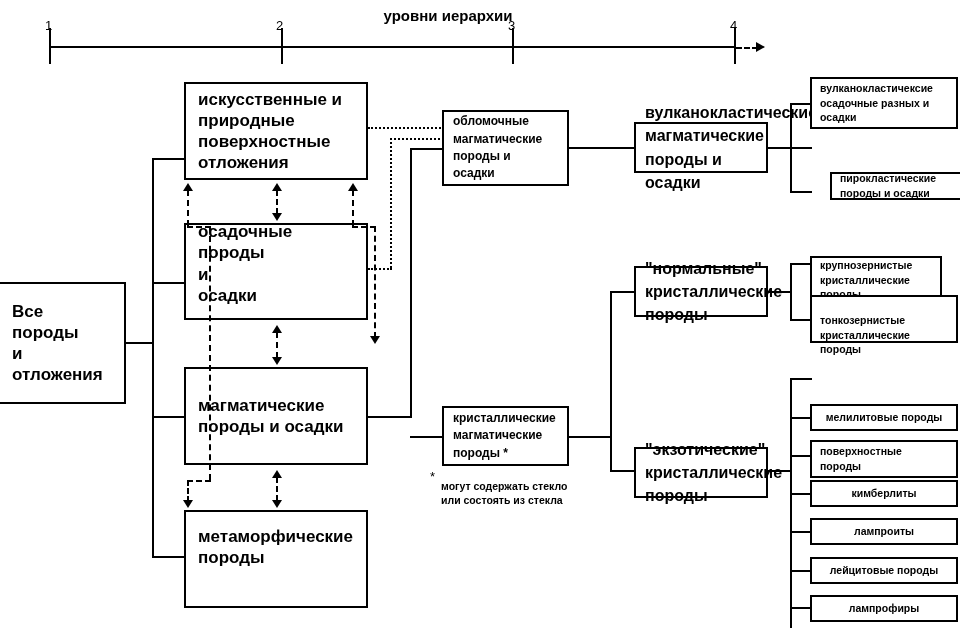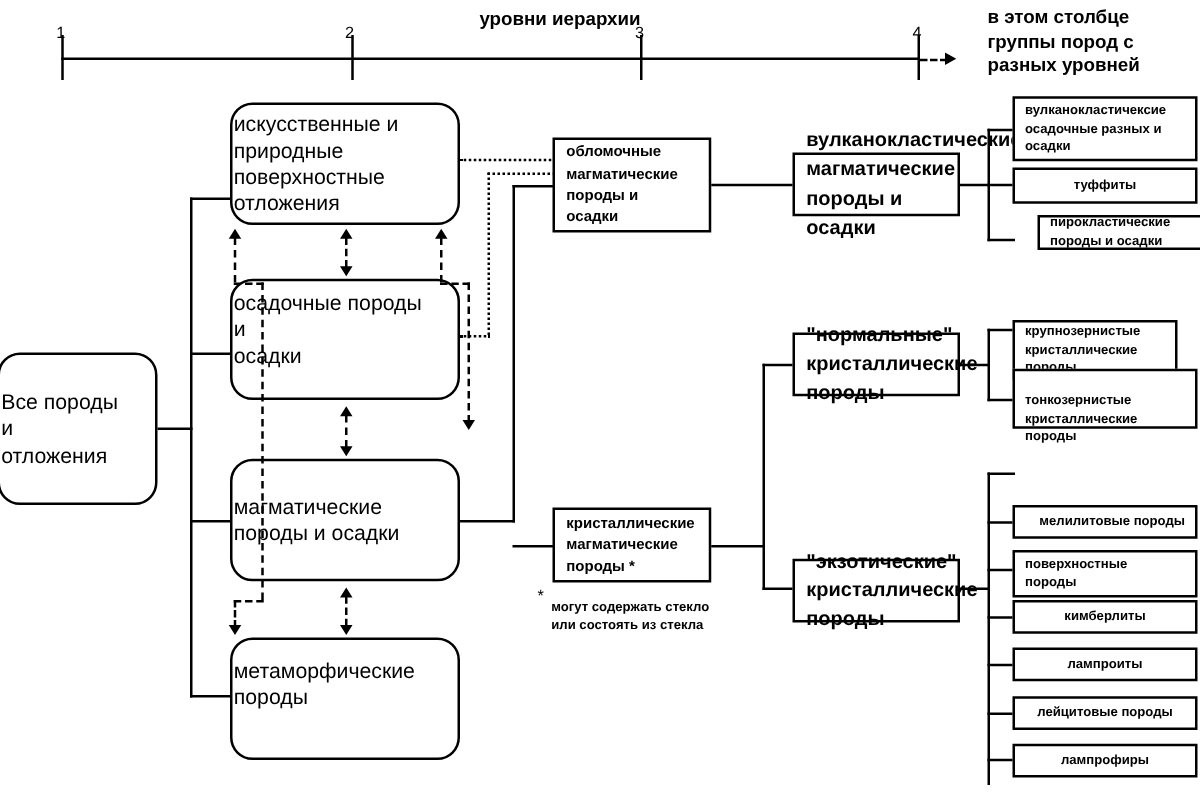--- a/index.html
+++ b/index.html
@@ -2,21 +2,21 @@
 <html><head>
 <meta charset="utf-8">
 <style>
   html,body{margin:0;padding:0;background:#ffffff;}
   body{font-family:"Liberation Sans","DejaVu Sans",sans-serif;}
   #stage{position:relative;width:960px;height:634px;background:#fff;overflow:hidden;}
   .box{position:absolute;border:2px solid #000;background:#fff;box-sizing:border-box;
        display:flex;align-items:center;color:#000;}
   .box .txt{display:block;width:100%;}
   
-  .lvl1, .lvl2{font-size:17px;font-weight:400;line-height:1.25;padding:0 1px;border-radius:18px;}
+  .lvl1, .lvl2{font-size:17px;font-weight:700;line-height:1.25;padding:0 12px;}
   .lvl1 .txt{text-align:left;}
   .lvl2 .txt{text-align:left;}
   
   .lvl3{font-size:12px;font-weight:700;line-height:1.45;padding:0 9px;}
   .lvl3 .txt{text-align:left;}
   
   .lvl4{font-size:16px;font-weight:700;line-height:1.45;padding:0 9px;}
   .lvl4 .txt{text-align:left;}
   
   .leaf{font-size:10.5px;font-weight:700;line-height:1.4;padding:0 8px;}
@@ -38,21 +38,20 @@
   .arrow-rt{border-top:5px solid transparent;border-bottom:5px solid transparent;border-left:9px solid #000;}
   .note{position:absolute;font-size:10.5px;font-weight:700;line-height:1.35;color:#000;}
   .star{position:absolute;font-size:13px;color:#000;}
 </style>
 </head>
 <body>
 
 <div id="stage">
 
   <div class="hdr" style="left:318px;top:6px;width:260px;text-align:center;">уровни иерархии</div>
-  <div class="hdr" style="left:790px;top:4px;width:168px;text-align:left;">в этом столбце группы пород с разных уровней</div>
 
   <div class="ticknum" style="left:45px;top:18px;">1</div>
   <div class="ticknum" style="left:276px;top:18px;">2</div>
   <div class="ticknum" style="left:508px;top:18px;">3</div>
   <div class="ticknum" style="left:730px;top:18px;">4</div>
 
   <div class="ln hl" style="left:49px;top:46px;width:686px;"></div>
   <div class="ln vl" style="left:49px;top:28px;height:36px;"></div>
   <div class="ln vl" style="left:281px;top:28px;height:36px;"></div>
   <div class="ln vl" style="left:512px;top:28px;height:36px;"></div>
@@ -178,23 +177,20 @@
   <div class="ln hl" style="left:768px;top:147px;width:24px;"></div>
   <div class="ln vl" style="left:790px;top:103px;height:90px;"></div>
   <div class="ln hl" style="left:790px;top:103px;width:22px;"></div>
   <div class="ln hl" style="left:790px;top:147px;width:22px;"></div>
   <div class="ln hl" style="left:790px;top:191px;width:22px;"></div>
 
   <div class="box leaf" style="left:810px;top:77px;width:148px;height:52px;">
     <span class="txt" style="white-space:pre-line;">вулканокластичексие
 осадочные разных и
 осадки</span>
-  </div>
-  <div class="box leaf ctr" style="left:810px;top:134px;width:148px;height:29px;">
-    <span class="txt" style="white-space:pre-line;">туффиты</span>
   </div>
   <div class="box leaf" style="left:830px;top:172px;width:148px;height:28px;">
     <span class="txt" style="white-space:pre-line;">пирокластические
 породы и осадки</span>
   </div>
 
   <div class="ln hl" style="left:768px;top:291px;width:24px;"></div>
   <div class="ln vl" style="left:790px;top:263px;height:58px;"></div>
   <div class="ln hl" style="left:790px;top:263px;width:22px;"></div>
   <div class="ln hl" style="left:790px;top:319px;width:22px;"></div>
@@ -214,21 +210,21 @@
   <div class="ln vl" style="left:790px;top:378px;height:250px;"></div>
   <div class="ln hl" style="left:790px;top:378px;width:22px;"></div>
   <div class="ln hl" style="left:790px;top:417px;width:22px;"></div>
   <div class="ln hl" style="left:790px;top:455px;width:22px;"></div>
   <div class="ln hl" style="left:790px;top:493px;width:22px;"></div>
   <div class="ln hl" style="left:790px;top:531px;width:22px;"></div>
   <div class="ln hl" style="left:790px;top:570px;width:22px;"></div>
   <div class="ln hl" style="left:790px;top:607px;width:22px;"></div>
 
   <div class="box leaf ctr" style="left:810px;top:404px;width:148px;height:27px;">
-    <span class="txt" style="white-space:pre-line;text-align:right;">мелилитовые породы</span>
+    <span class="txt" style="white-space:pre-line;">мелилитовые породы</span>
   </div>
   <div class="box leaf" style="left:810px;top:440px;width:148px;height:38px;">
     <span class="txt" style="white-space:pre-line;">поверхностные
 породы</span>
   </div>
   <div class="box leaf ctr" style="left:810px;top:480px;width:148px;height:27px;">
     <span class="txt" style="white-space:pre-line;">кимберлиты</span>
   </div>
   <div class="box leaf ctr" style="left:810px;top:557px;width:148px;height:27px;">
     <span class="txt" style="white-space:pre-line;">лейцитовые породы</span>

